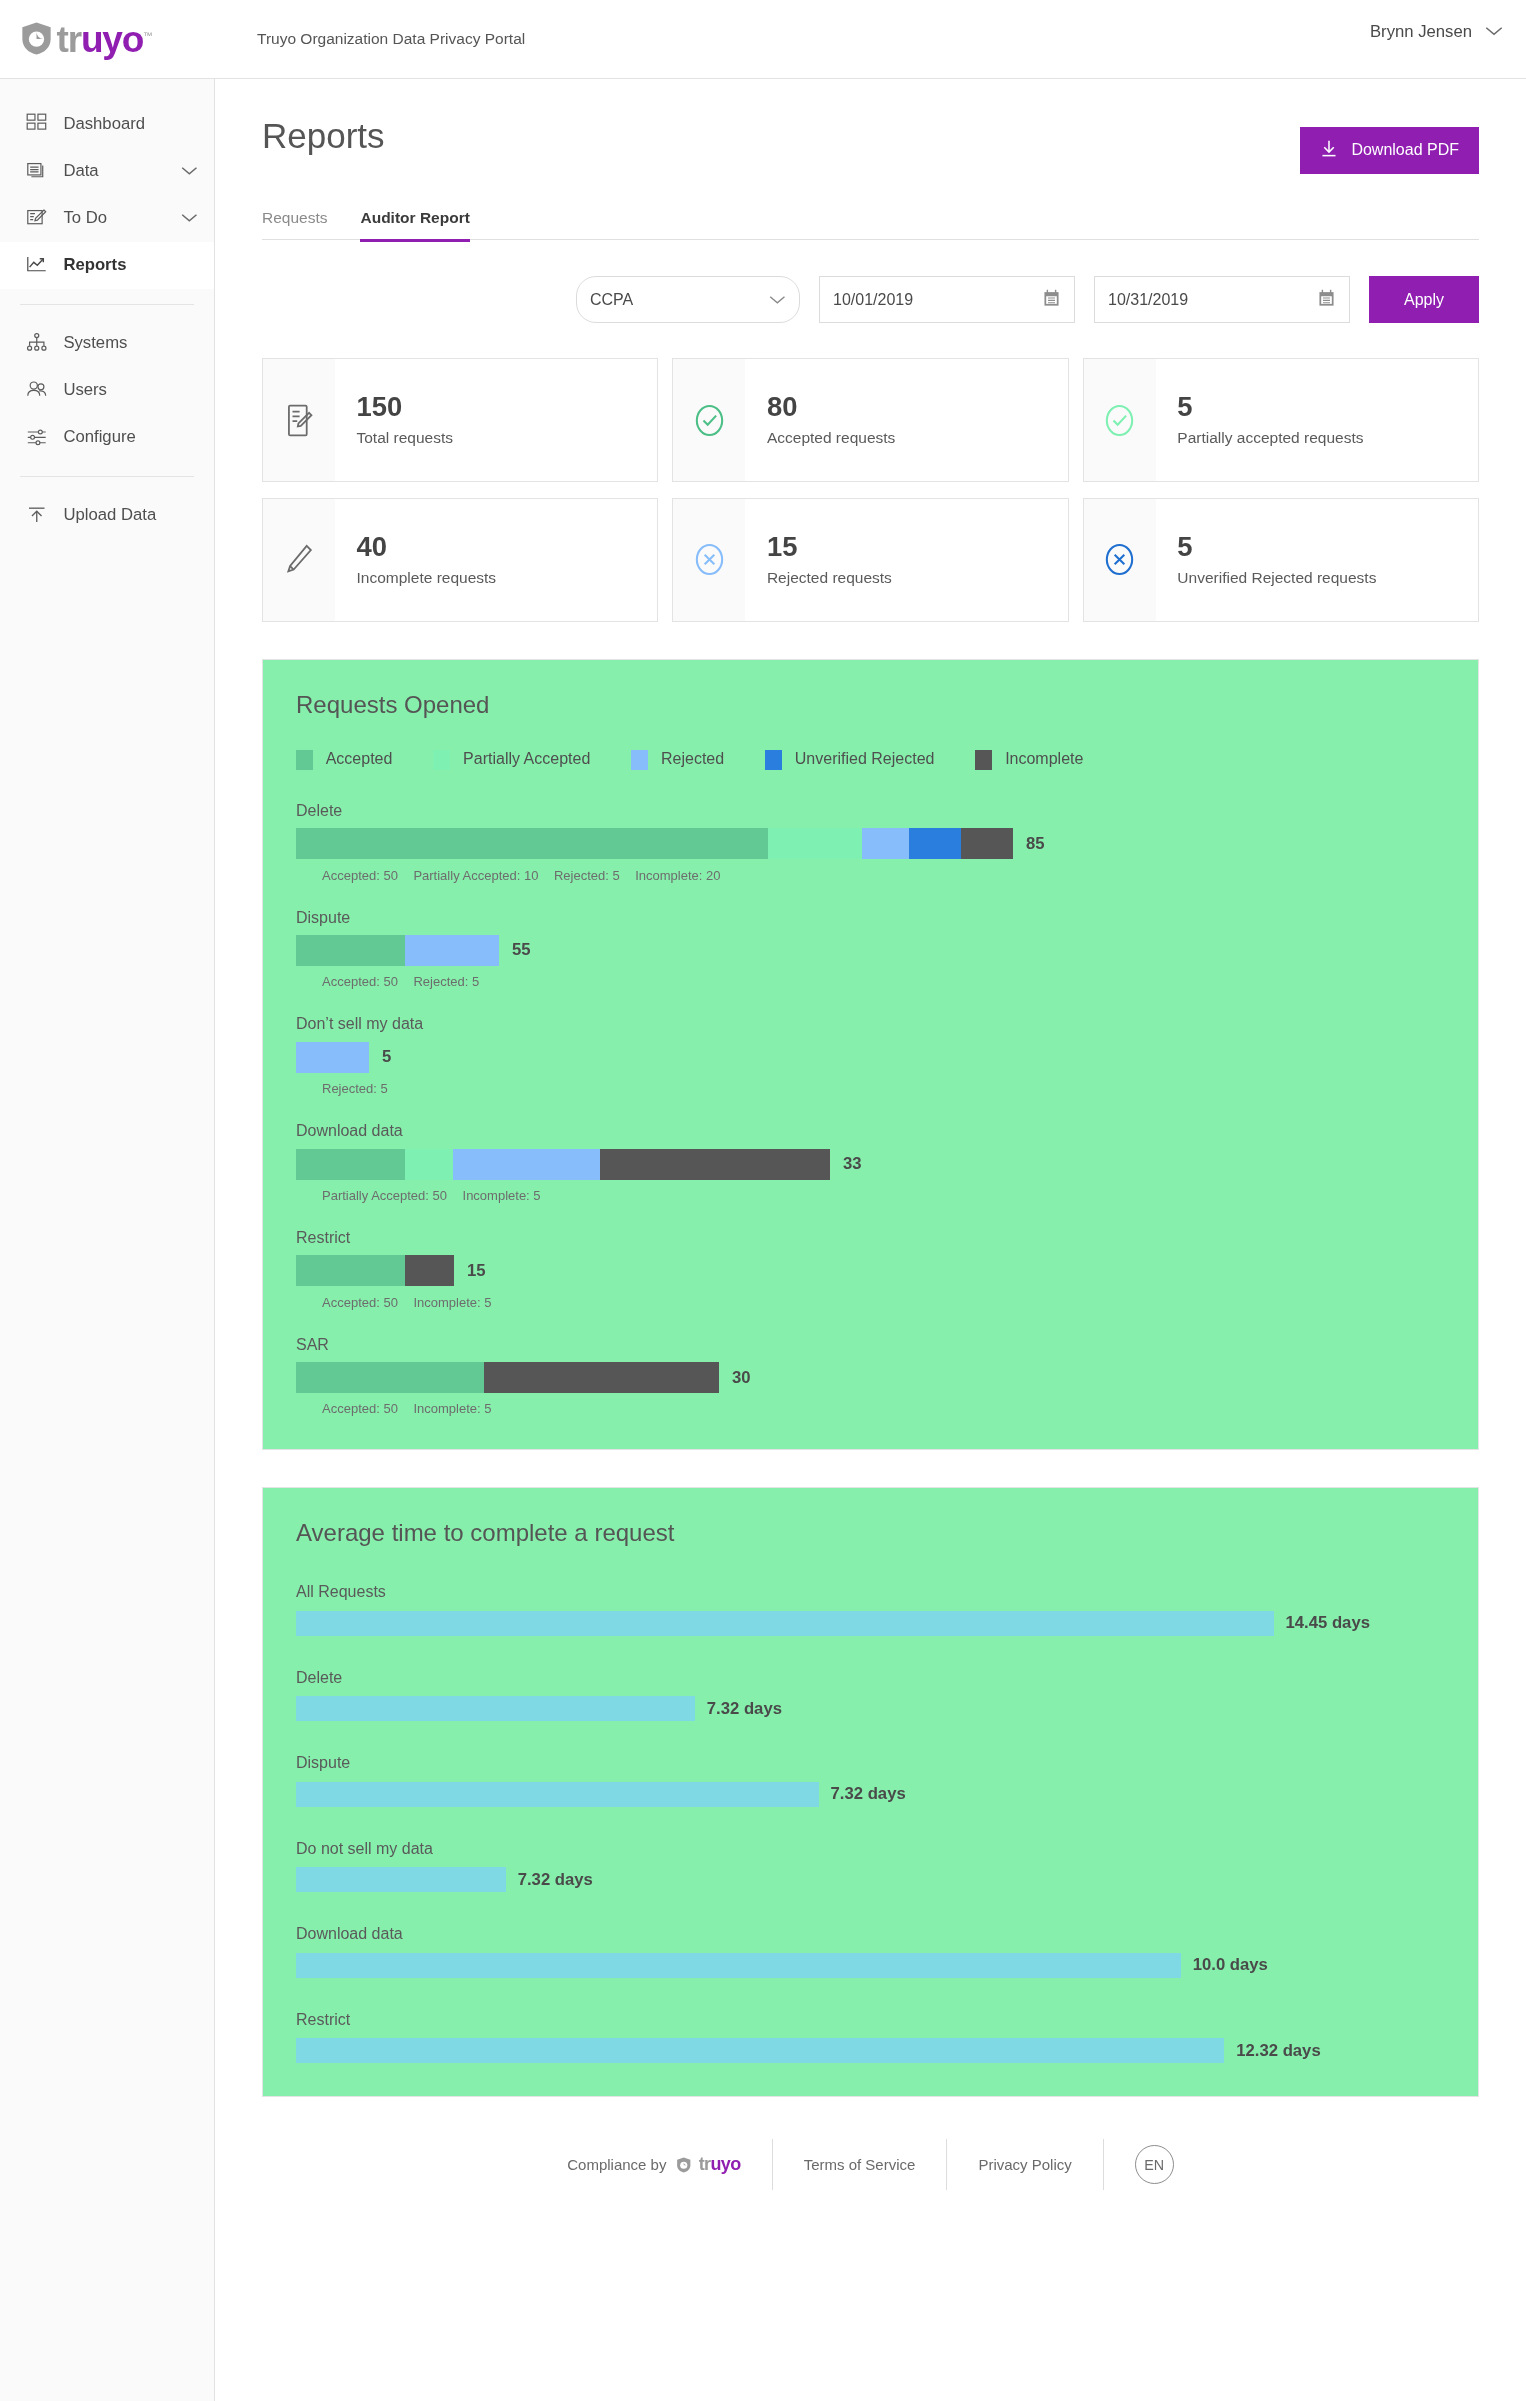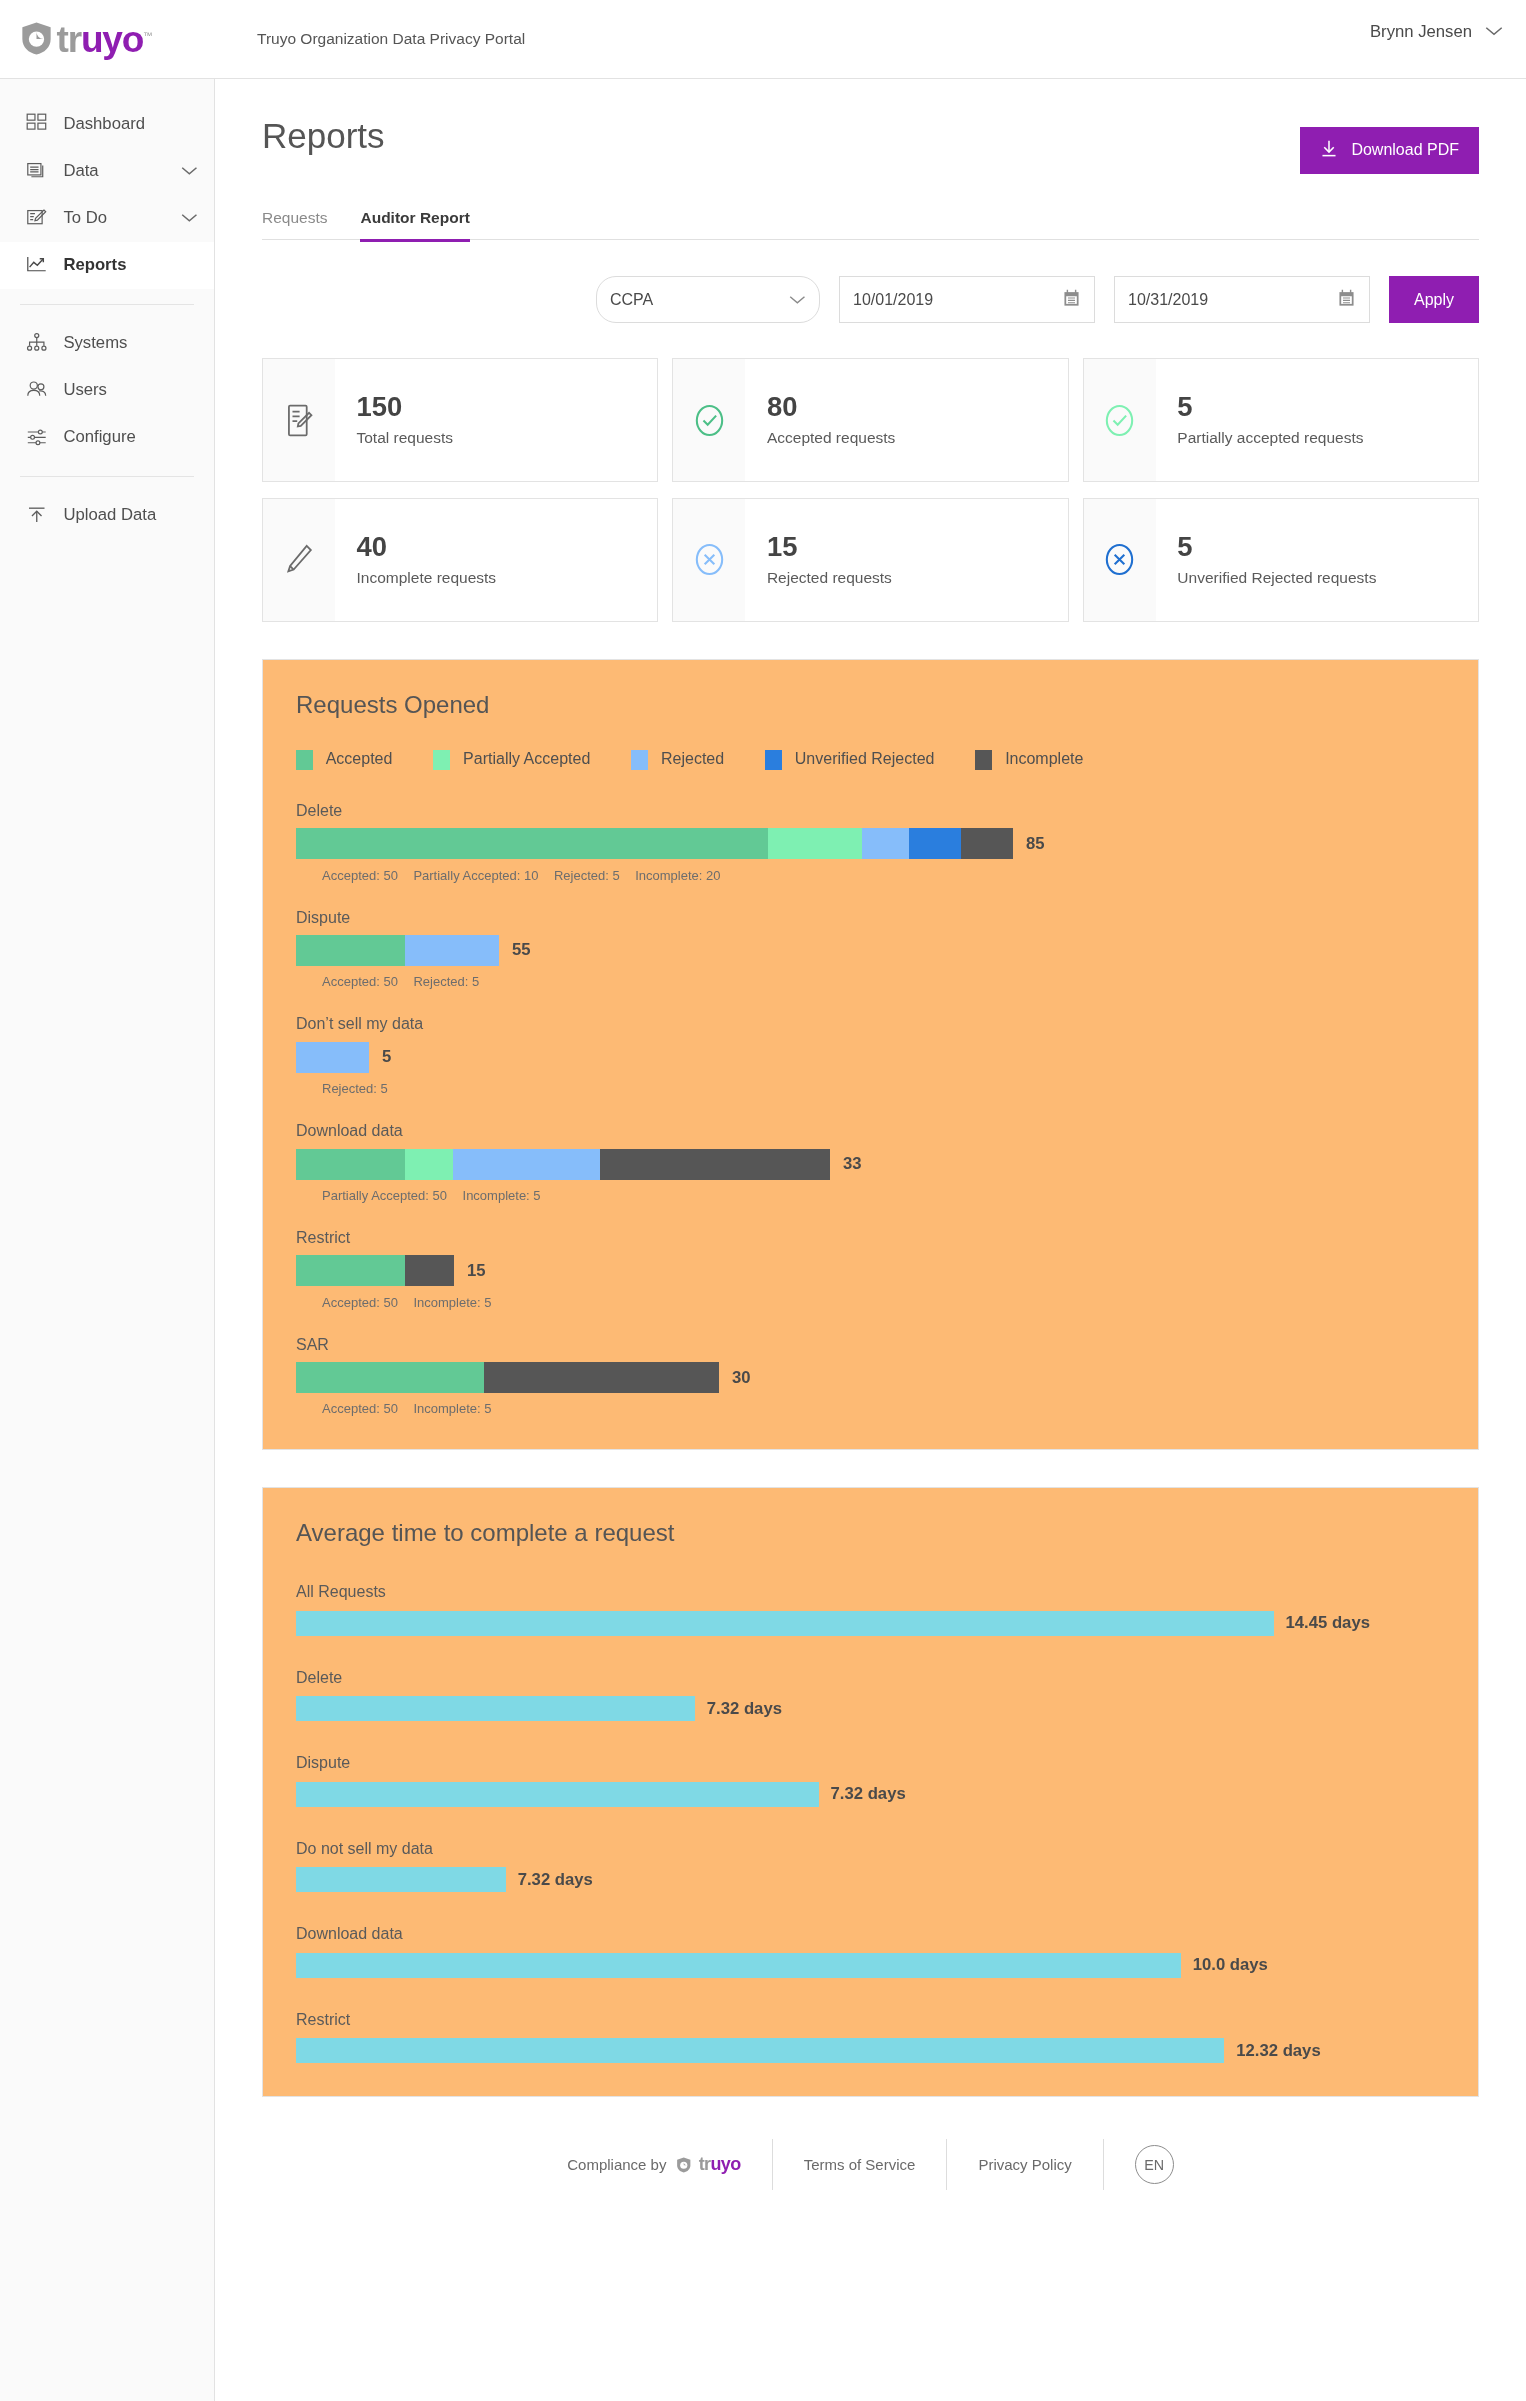--- a/index.html
+++ b/index.html
@@ -164,21 +164,21 @@
     cursor: pointer;
   }
   .select-box { width: 224px; justify-content: space-between; border-radius: 20px; }
   .date-box { width: 256px; justify-content: space-between; }
   .apply-btn {
     background: #8f1eb1;
     color: #ffffff;
     border: none;
     font-family: "Liberation Sans", sans-serif;
     font-size: 16px;
-    width: 90px;
+    width: 110px;
     height: 47px;
     cursor: pointer;
   }
 
   
   .cards {
     display: grid;
     grid-template-columns: repeat(3, 1fr);
     gap: 15.5px 14.3px;
     margin-top: 35px;
@@ -206,21 +206,21 @@
     gap: 8.4px;
   }
   .card-num { font-size: 27.4px; color: #444444; font-weight: bold; line-height: 1; }
   .card-label { font-size: 15.5px; color: #5a5a5a; }
 
   
   .panel {
     border: 1.2px solid #e3e3e3;
     margin-top: 37px;
     padding: 31px 36px 33px 33px;
-    background: #fdba74;
+    background: #86efac;
   }
   .panel-title { font-size: 24px; color: #555555; font-weight: normal; }
 
   .legend {
     display: flex;
     align-items: center;
     gap: 0;
     margin-top: 31px;
     flex-wrap: wrap;
   }

